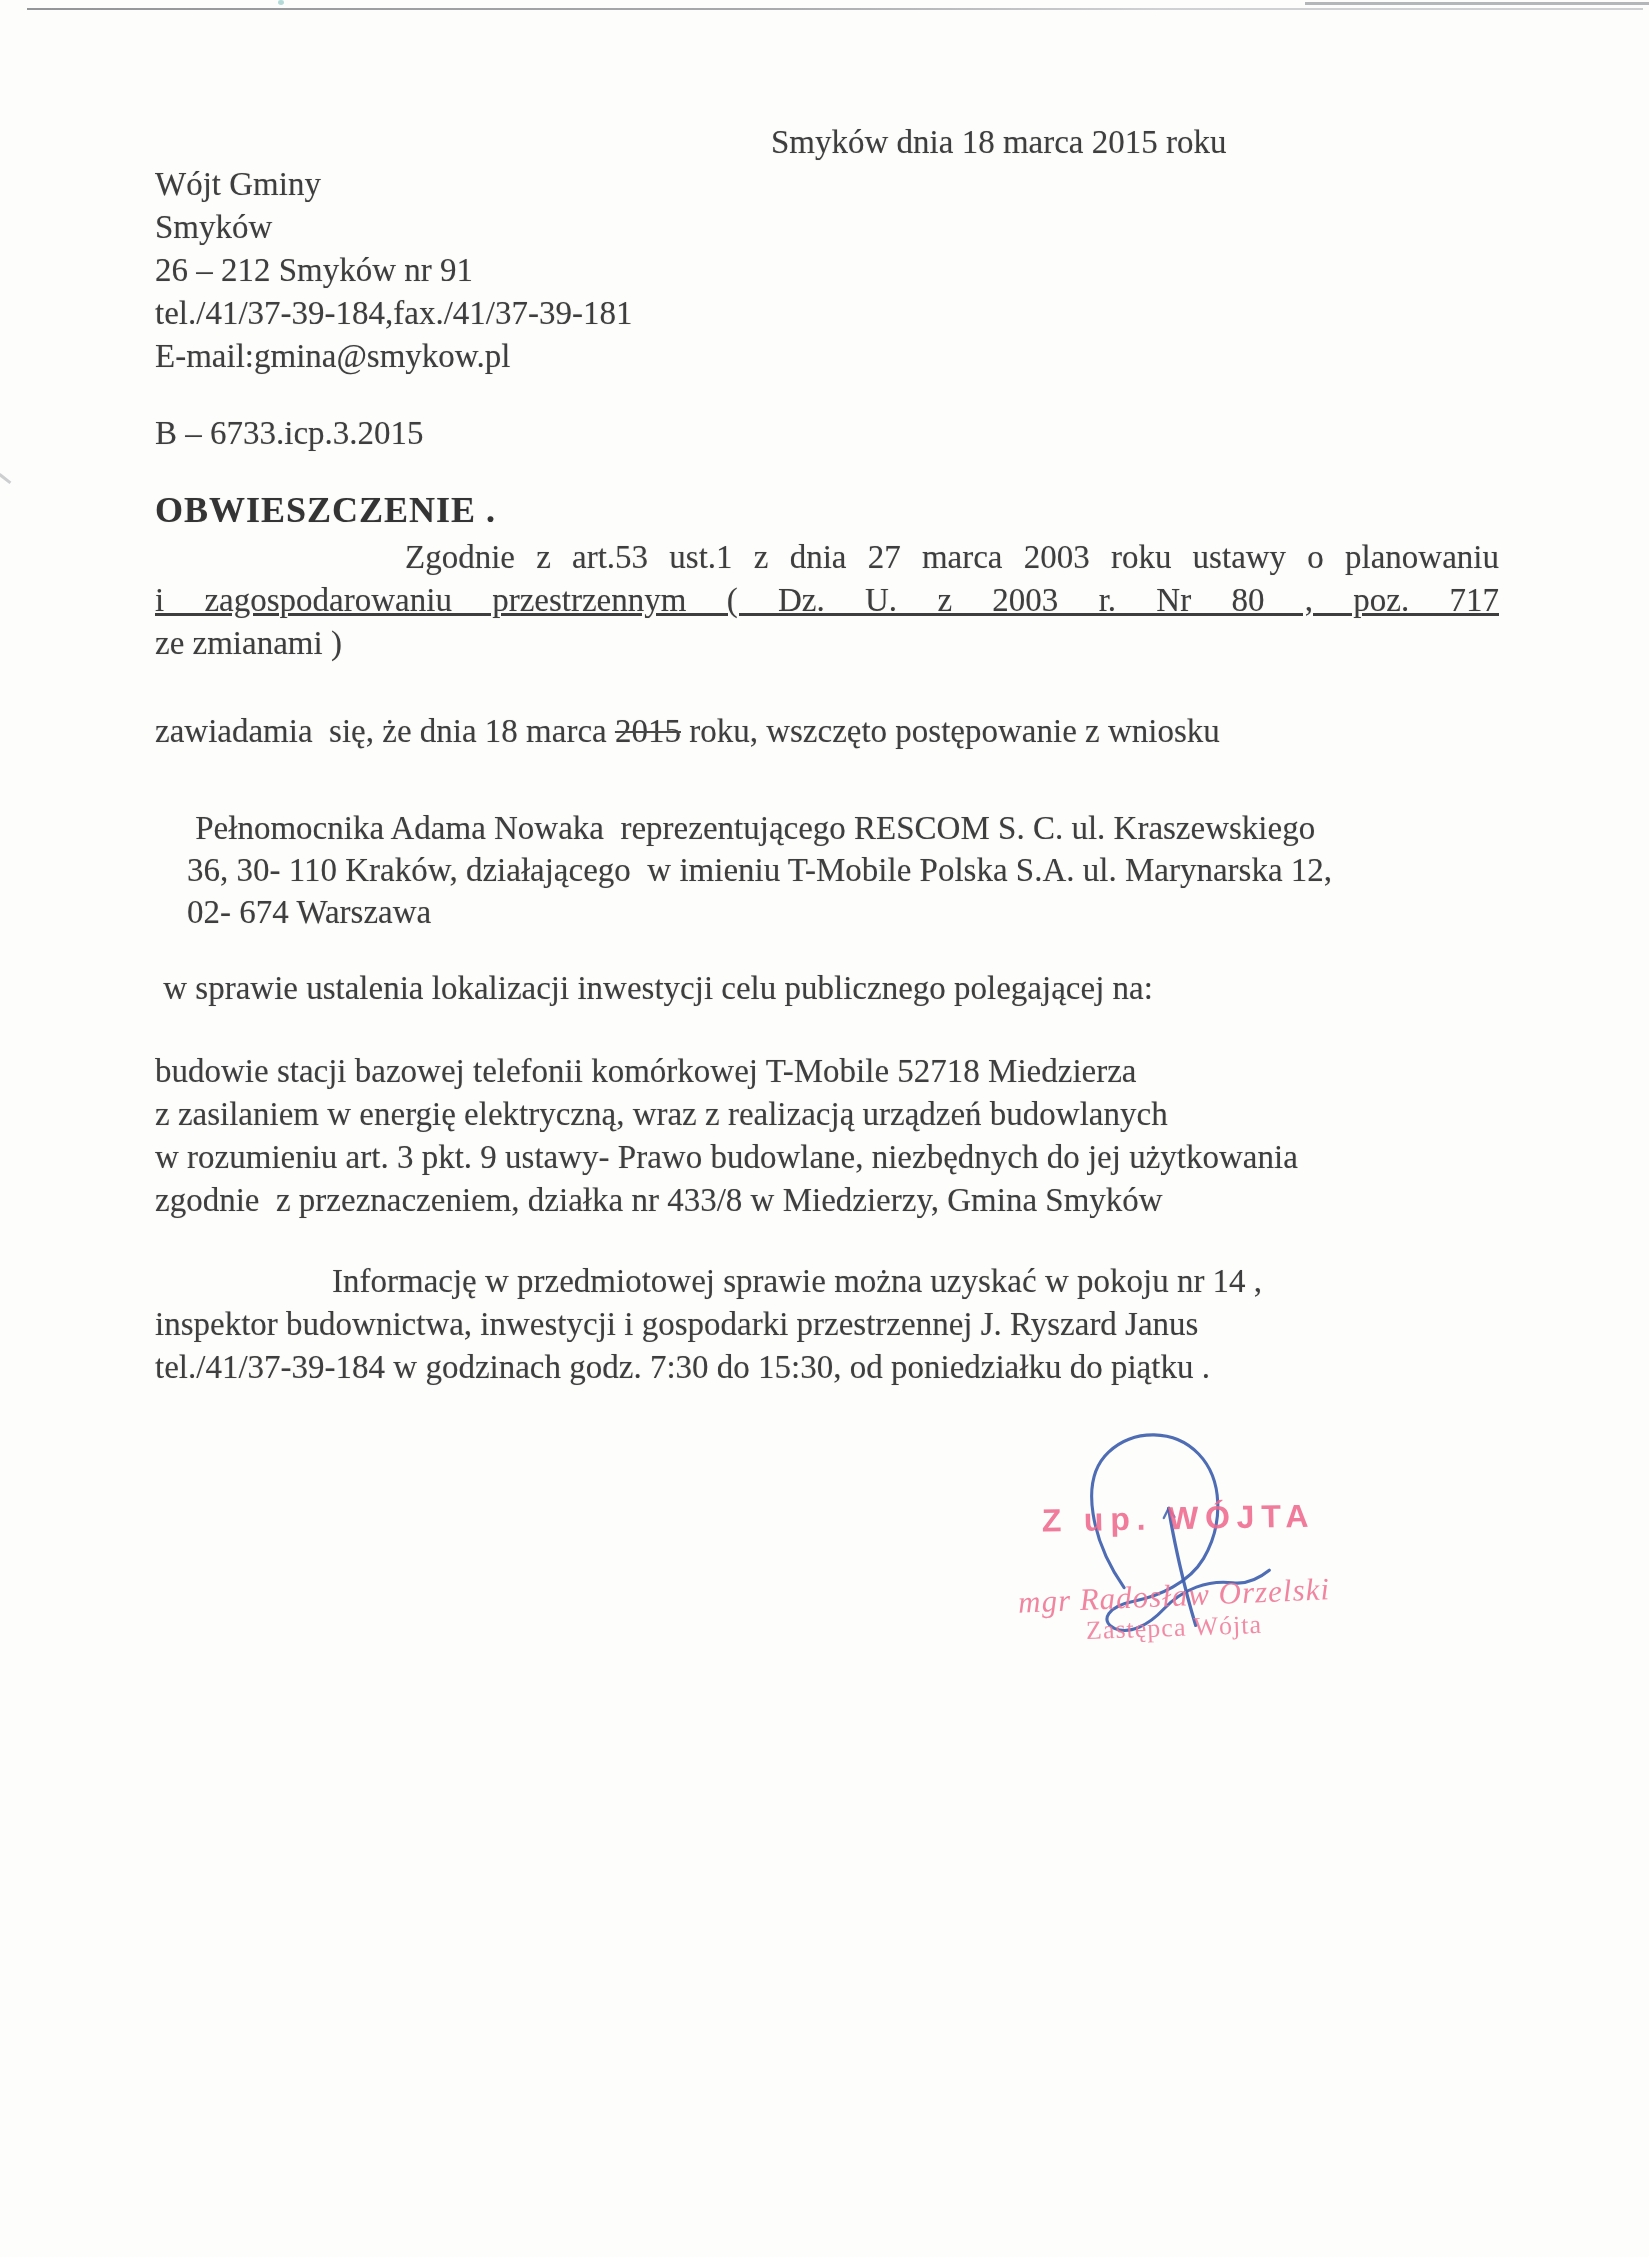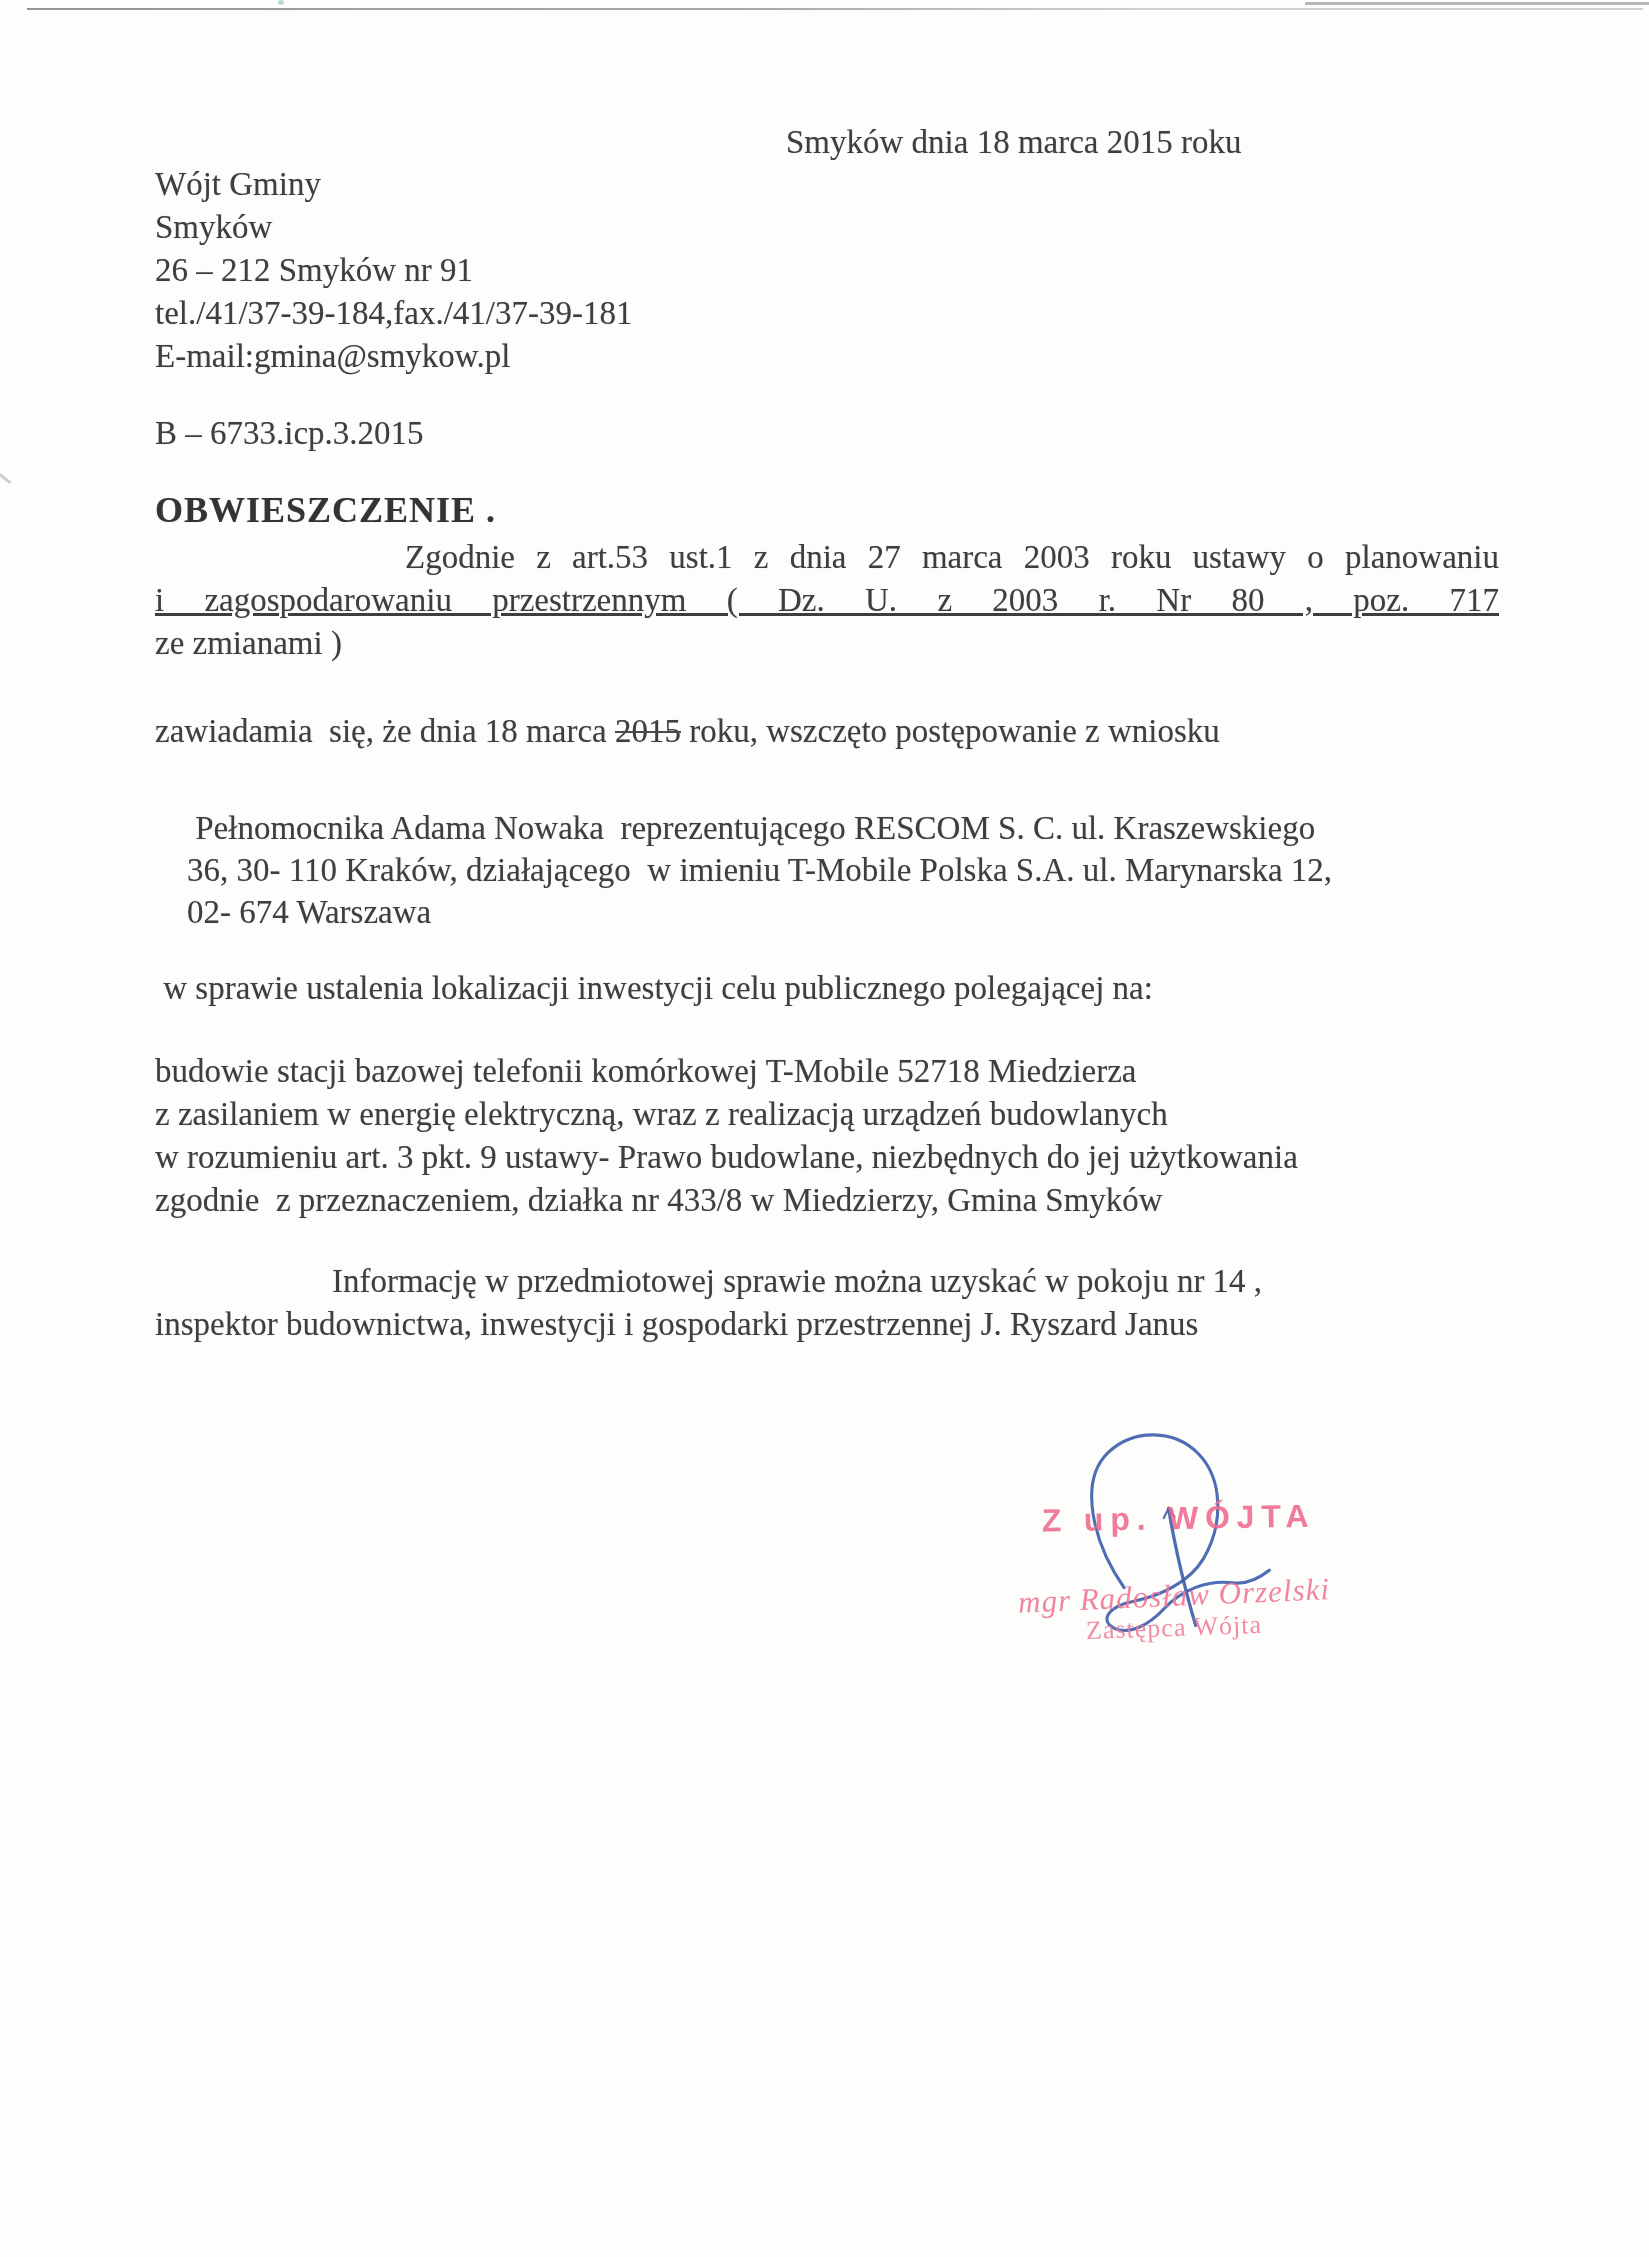--- a/index.html
+++ b/index.html
@@ -23,21 +23,21 @@
   }
   .speck-teal{
     position:absolute;top:0px;left:278px;width:5.8px;height:4.9px;border-radius:50%;
     background:rgba(120,190,185,.55);
   }
   .margin-artifact{
     position:absolute;top:477px;left:-1.9px;width:13.6px;height:2.9px;
     transform:rotate(38deg);background:rgba(130,135,140,.4);
   }
   .line{white-space:pre;}
-  .date{position:absolute;top:124px;left:771px;font-size:33px;margin-left:15px;}
+  .date{position:absolute;top:124px;left:771px;font-size:33px;}
   .sender{position:absolute;top:163px;left:155px;font-size:33px;line-height:43px;}
   .caseno{position:absolute;top:415px;left:155px;font-size:33px;}
   .title{
     position:absolute;top:489px;left:155px;width:1344px;
     text-align:left;font-size:36px;font-weight:bold;letter-spacing:1px;color:#343434;
   }
   .legal{position:absolute;top:536px;left:155px;width:1344px;font-size:33px;line-height:43px;}
   .legal .l1{padding-left:250px;text-align:justify;text-align-last:justify;}
   .legal .l2{text-align:justify;text-align-last:justify;text-decoration:underline;}
   .announce{position:absolute;top:713px;left:155px;font-size:33px;white-space:pre;}
@@ -111,20 +111,21 @@
   <div class="project">
     <div class="line">budowie stacji bazowej telefonii komórkowej T-Mobile 52718 Miedzierza</div>
     <div class="line">z zasilaniem w energię elektryczną, wraz z realizacją urządzeń budowlanych</div>
     <div class="line">w rozumieniu art. 3 pkt. 9 ustawy- Prawo budowlane, niezbędnych do jej użytkowania</div>
     <div class="line">zgodnie  z przeznaczeniem, działka nr 433/8 w Miedzierzy, Gmina Smyków</div>
   </div>
 
   <div class="info">
     <div class="line indent">Informację w przedmiotowej sprawie można uzyskać w pokoju nr 14 ,</div>
     <div class="line">inspektor budownictwa, inwestycji i gospodarki przestrzennej J. Ryszard Janus</div>
+    <div class="line">tel./41/37-39-184 w godzinach godz. 7:30 do 15:30, od poniedziałku do piątku .</div>
   </div>
 
   <svg class="sig-ink" viewBox="0 0 300 220" xmlns="http://www.w3.org/2000/svg">
     <path d="M 100,168 C 68,122 52,58 84,28 C 110,4 152,4 177,30 C 202,56 203,102 182,138 C 167,163 136,177 110,182 C 84,187 74,202 90,210 C 106,217 126,206 141,190 C 161,169 187,160 212,163 C 228,165 240,158 250,150" fill="none" stroke="#3b5dad" stroke-width="3.2" stroke-linecap="round" opacity="0.9"></path>
     <path d="M 146,86 C 151,118 162,168 174,207" fill="none" stroke="#3b5dad" stroke-width="3.4" stroke-linecap="round" opacity="0.9"></path>
     <path d="M 146,86 L 141,96 M 146,86 L 152,95" fill="none" stroke="#3b5dad" stroke-width="2.4" stroke-linecap="round" opacity="0.85"></path>
   </svg>
 
   <div class="stamp-auth">Z up. WÓJTA</div>
   <div class="stamp-name">mgr Radosław Orzelski</div>

